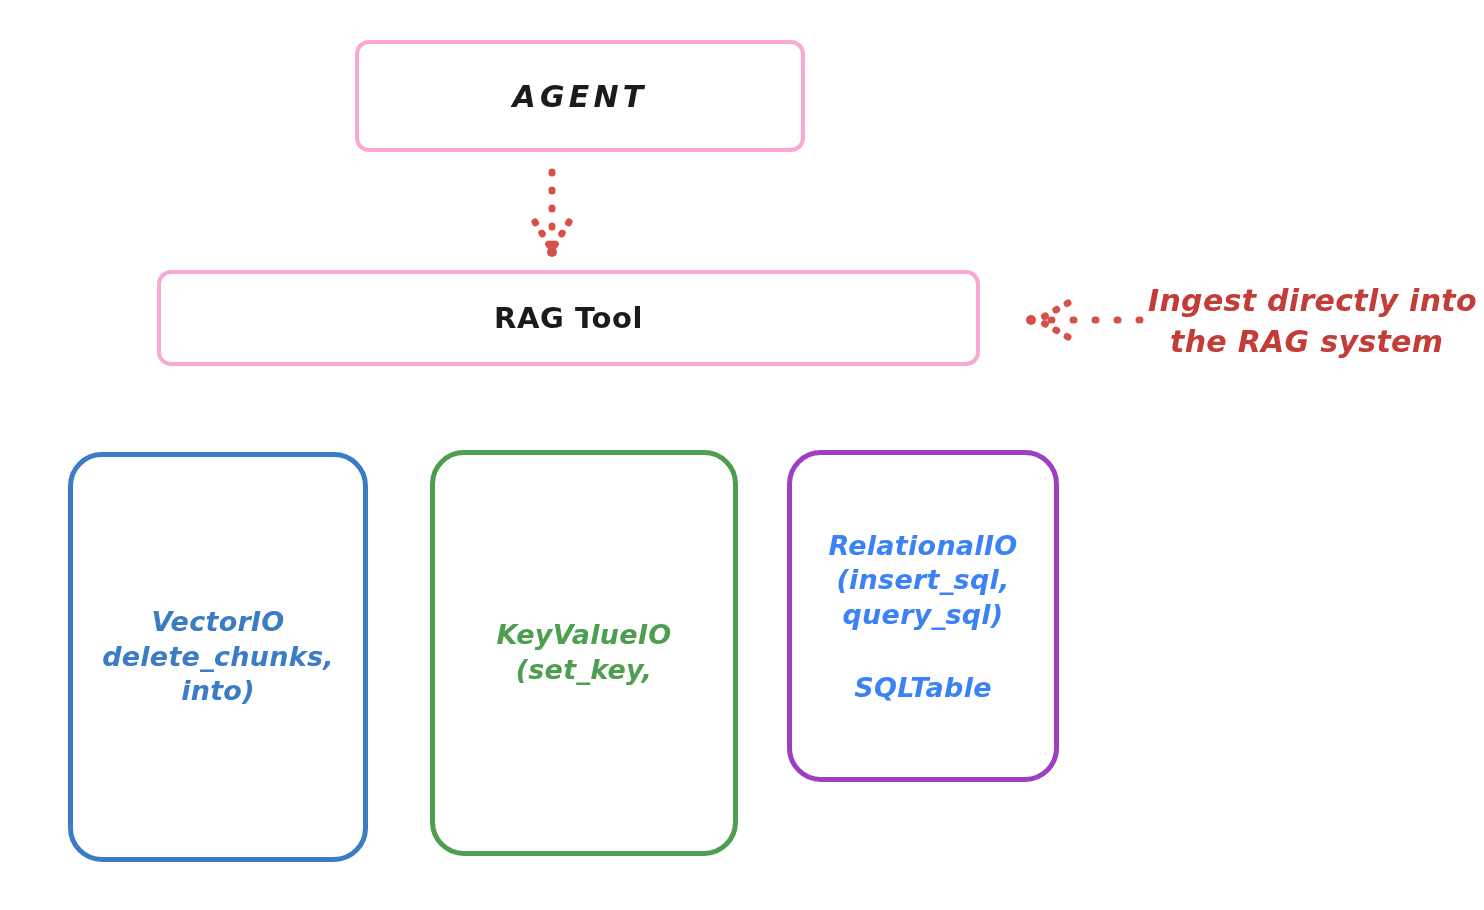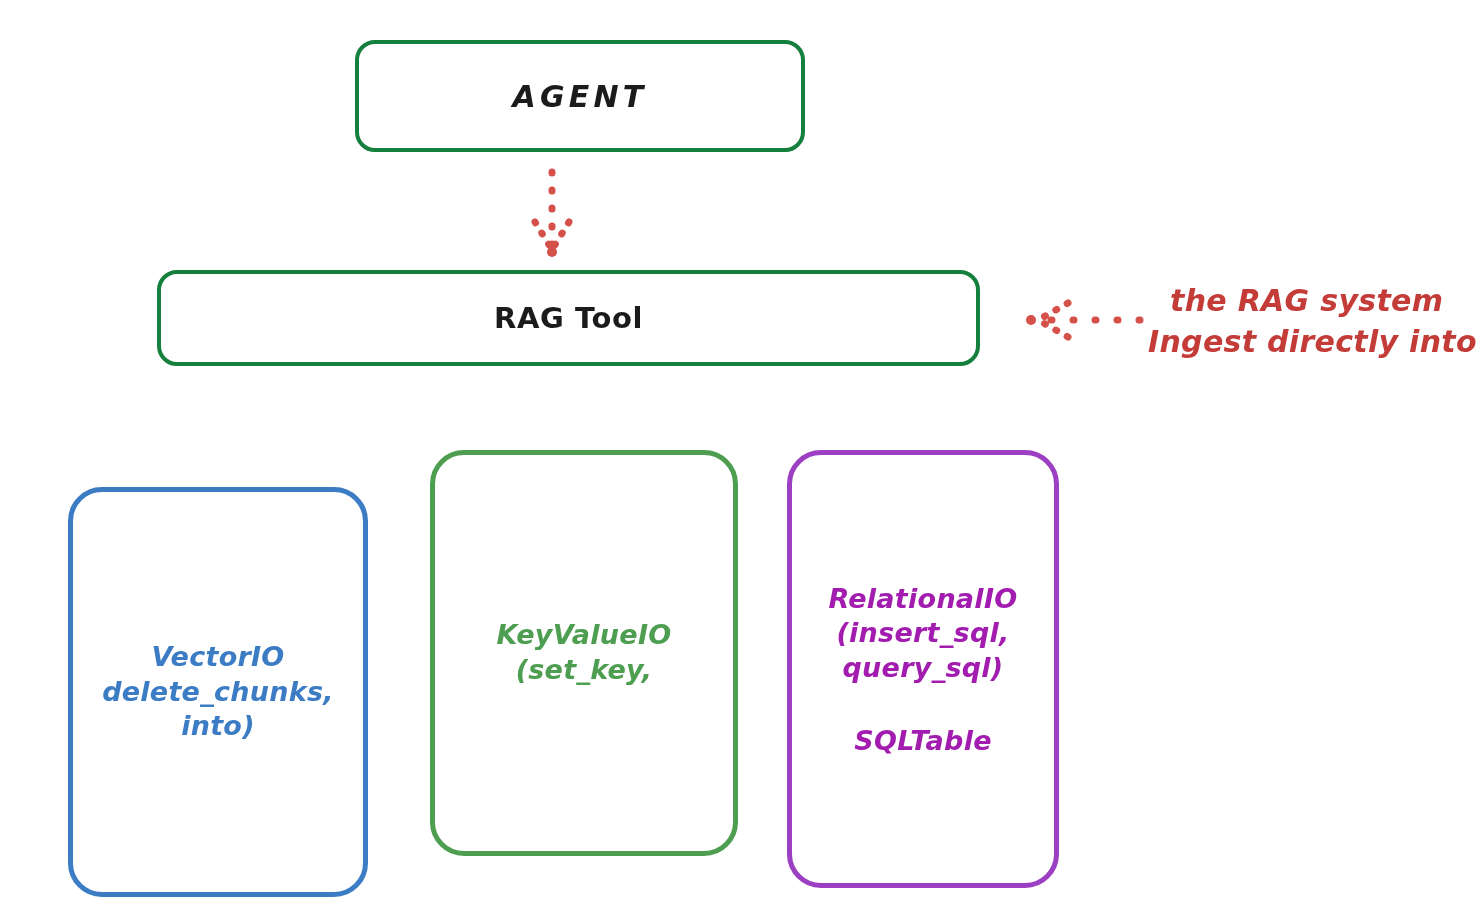--- a/index.html
+++ b/index.html
@@ -26,22 +26,22 @@
     background: #ffffff;
     display: flex;
     flex-direction: column;
     align-items: center;
     justify-content: center;
     text-align: center;
   }
 
   
   .node-black {
-    border: 4px solid #15803d;
-    border-radius: 20px;
+    border: 4px solid #f9a8d4;
+    border-radius: 14px;
   }
   .node-black .node-title {
     color: #1b1b1b;
   }
 
   
   .node-color {
     border-width: 5px;
     border-style: solid;
     border-radius: 34px;
@@ -78,37 +78,36 @@
     letter-spacing: 0.02em;
   }
 
   #vector-node {
     left: 68px;
     top: 452px;
     width: 300px;
     height: 410px;
     border-color: #3b7cc4;
     color: #3b7cc4;
-    margin-top: 35px;
   }
   #keyvalue-node {
     left: 430px;
     top: 450px;
     width: 308px;
     height: 406px;
     border-color: #4e9e51;
     color: #4e9e51;
   }
   #relational-node {
     left: 787px;
     top: 450px;
     width: 272px;
-    height: 438px;
+    height: 332px;
     border-color: #9c3fc2;
-    color: #a21caf;
+    color: #3b82f6;
   }
 
   .iface-block {
     display: flex;
     flex-direction: column;
     align-items: center;
     line-height: 1.28;
   }
   .iface-line {
     font-size: 27px;
@@ -208,17 +207,17 @@
     <g>
       <line x1="1140" y1="320" x2="1042" y2="320" stroke="#d6504a" stroke-width="7" stroke-linecap="round" stroke-dasharray="1 21"></line>
 
       <line x1="1068" y1="303" x2="1040" y2="319" stroke="#d6504a" stroke-width="7" stroke-linecap="round" stroke-dasharray="1 12"></line>
       <line x1="1068" y1="337" x2="1040" y2="321" stroke="#d6504a" stroke-width="7" stroke-linecap="round" stroke-dasharray="1 12"></line>
       <circle cx="1031" cy="320" r="5" fill="#d6504a"></circle>
     </g>
   </svg>
 
   <div id="annotation-text">
+    <span class="ann-line line-1">Ingest directly into</span>
     <span class="ann-line line-2">the RAG system</span>
-    <span class="ann-line line-1">Ingest directly into</span>
   </div>
 
 </div>
 
 </body></html>

